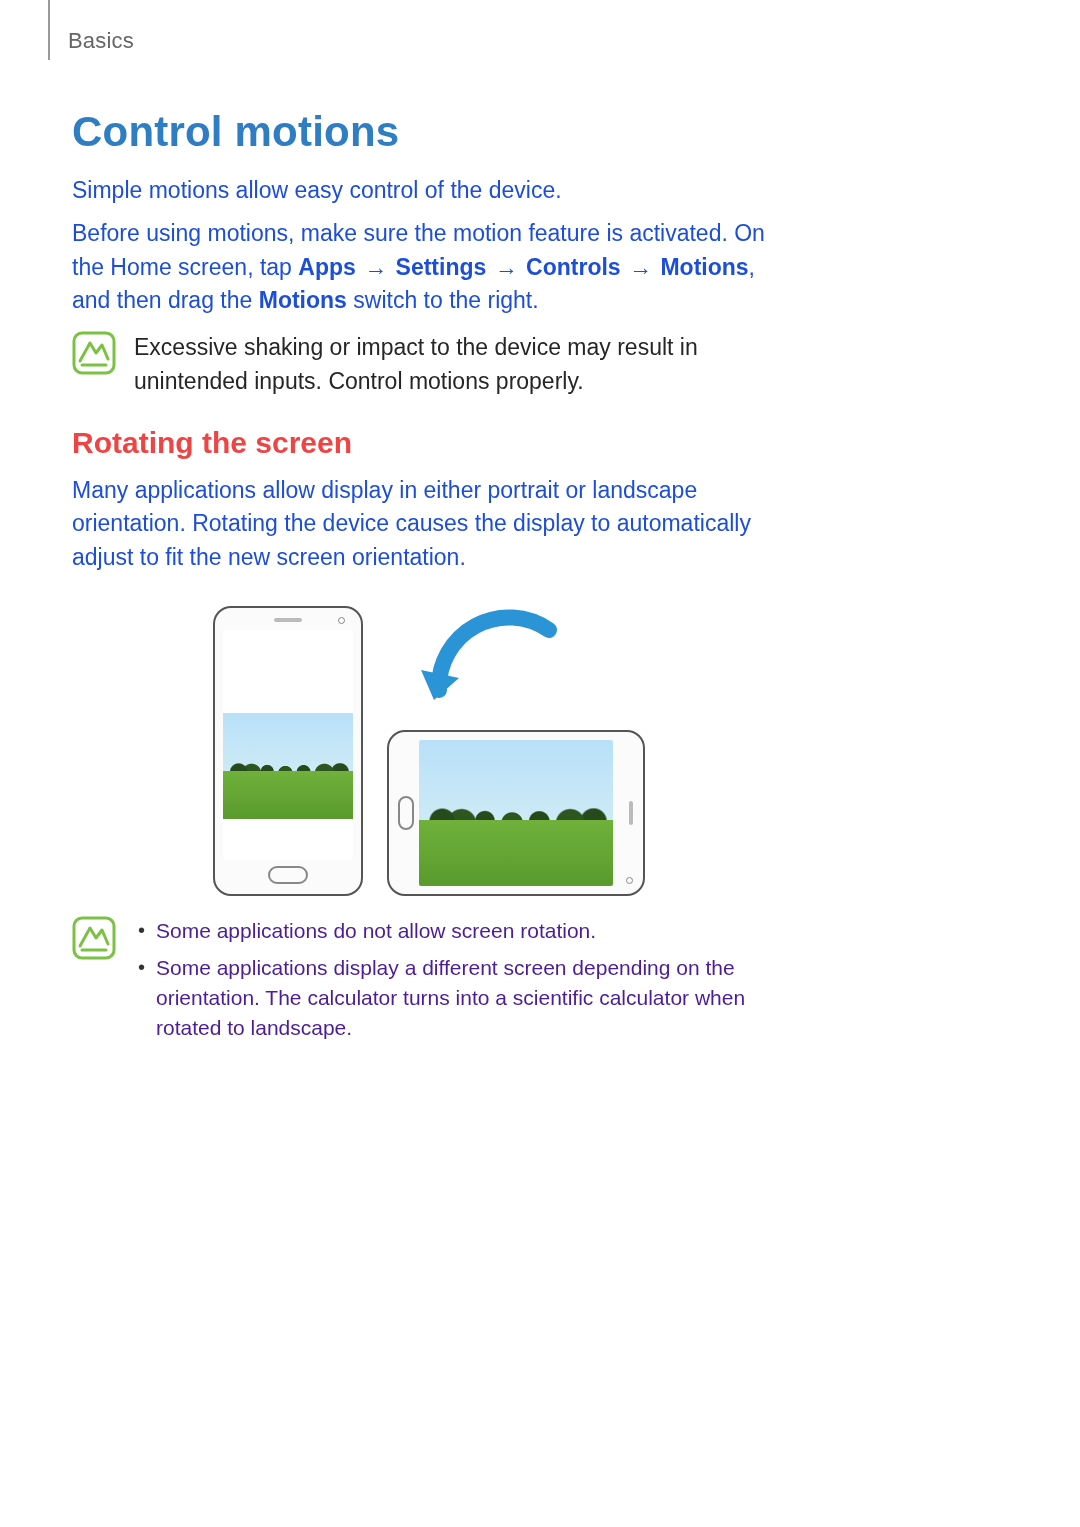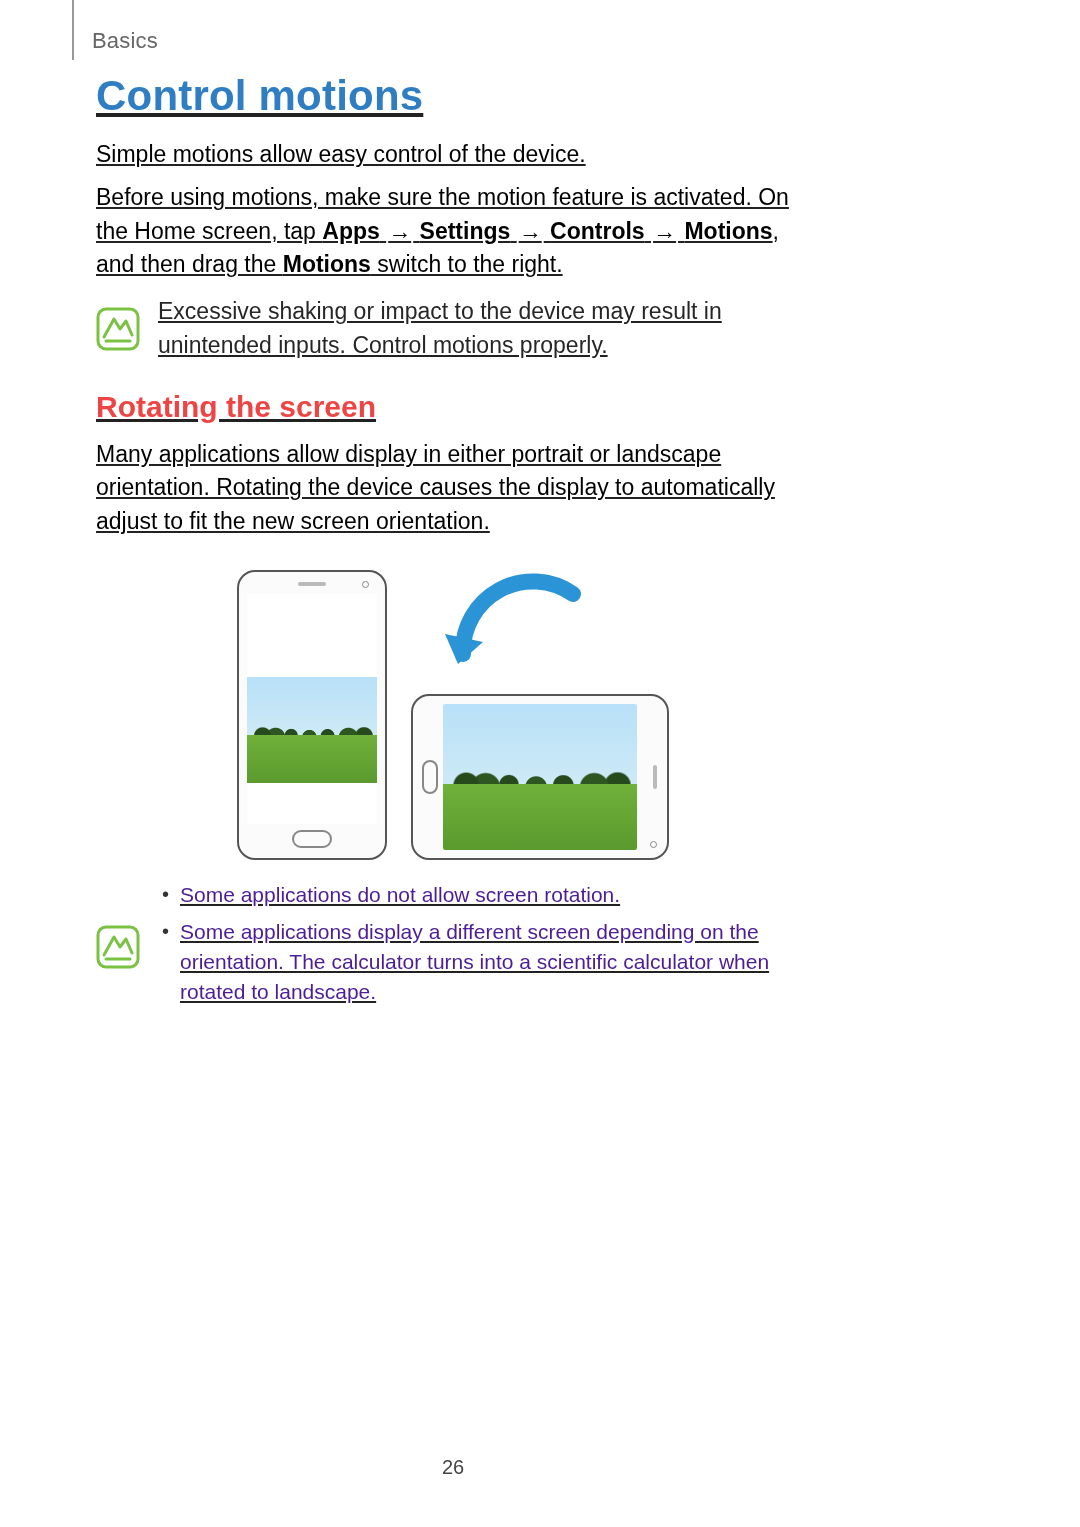--- a/index.html
+++ b/index.html
@@ -9,61 +9,59 @@
     width: 1080px;
     font-family: "Segoe UI", "Myriad Pro", "Helvetica Neue", Arial, sans-serif;
     color: #222;
   }
   .page {
     position: relative;
     width: 858px;
     min-height: 1527px;
     box-sizing: border-box;
     padding: 0 72px 0 72px;
-    margin-left: 24px;
   }
   .header-rule {
     position: absolute;
     left: 48px;
     top: 0;
     width: 2px;
     height: 60px;
     background: #999;
   }
   .section-label {
     position: absolute;
     left: 68px;
     top: 28px;
     font-size: 22px;
     color: #666;
     letter-spacing: 0.2px;
   }
   .content {
-    padding-top: 72px;
-    text-decoration: underline;
+    padding-top: 108px;
   }
   h1.title {
     color: #2f7dc2;
     font-weight: 600;
     font-size: 42px;
     margin: 0 0 18px 0;
     letter-spacing: 0.2px;
   }
   p.body {
     font-size: 23px;
     line-height: 1.45;
     margin: 0 0 10px 0;
-    color: #000000;
+    color: #1d4ed8;
   }
   .bold { font-weight: 700; }
   .arrow { padding: 0 2px; }
 
   .note-row {
     display: flex;
-    align-items: center;
+    align-items: flex-start;
     gap: 18px;
     margin-top: 14px;
     margin-bottom: 28px;
   }
   .note-icon {
     flex: 0 0 44px;
     width: 44px;
     height: 44px;
   }
   .note-icon svg { width: 44px; height: 44px; display:block; }
@@ -277,14 +275,13 @@
       <div class="note-text">
         <ul class="bullets">
           <li>Some applications do not allow screen rotation.</li>
           <li>Some applications display a different screen depending on the orientation. The calculator turns into a scientific calculator when rotated to landscape.</li>
         </ul>
       </div>
     </div>
 
   </div>
 
-  <div class="page-number">26</div>
 </div>
 
 </body></html>

